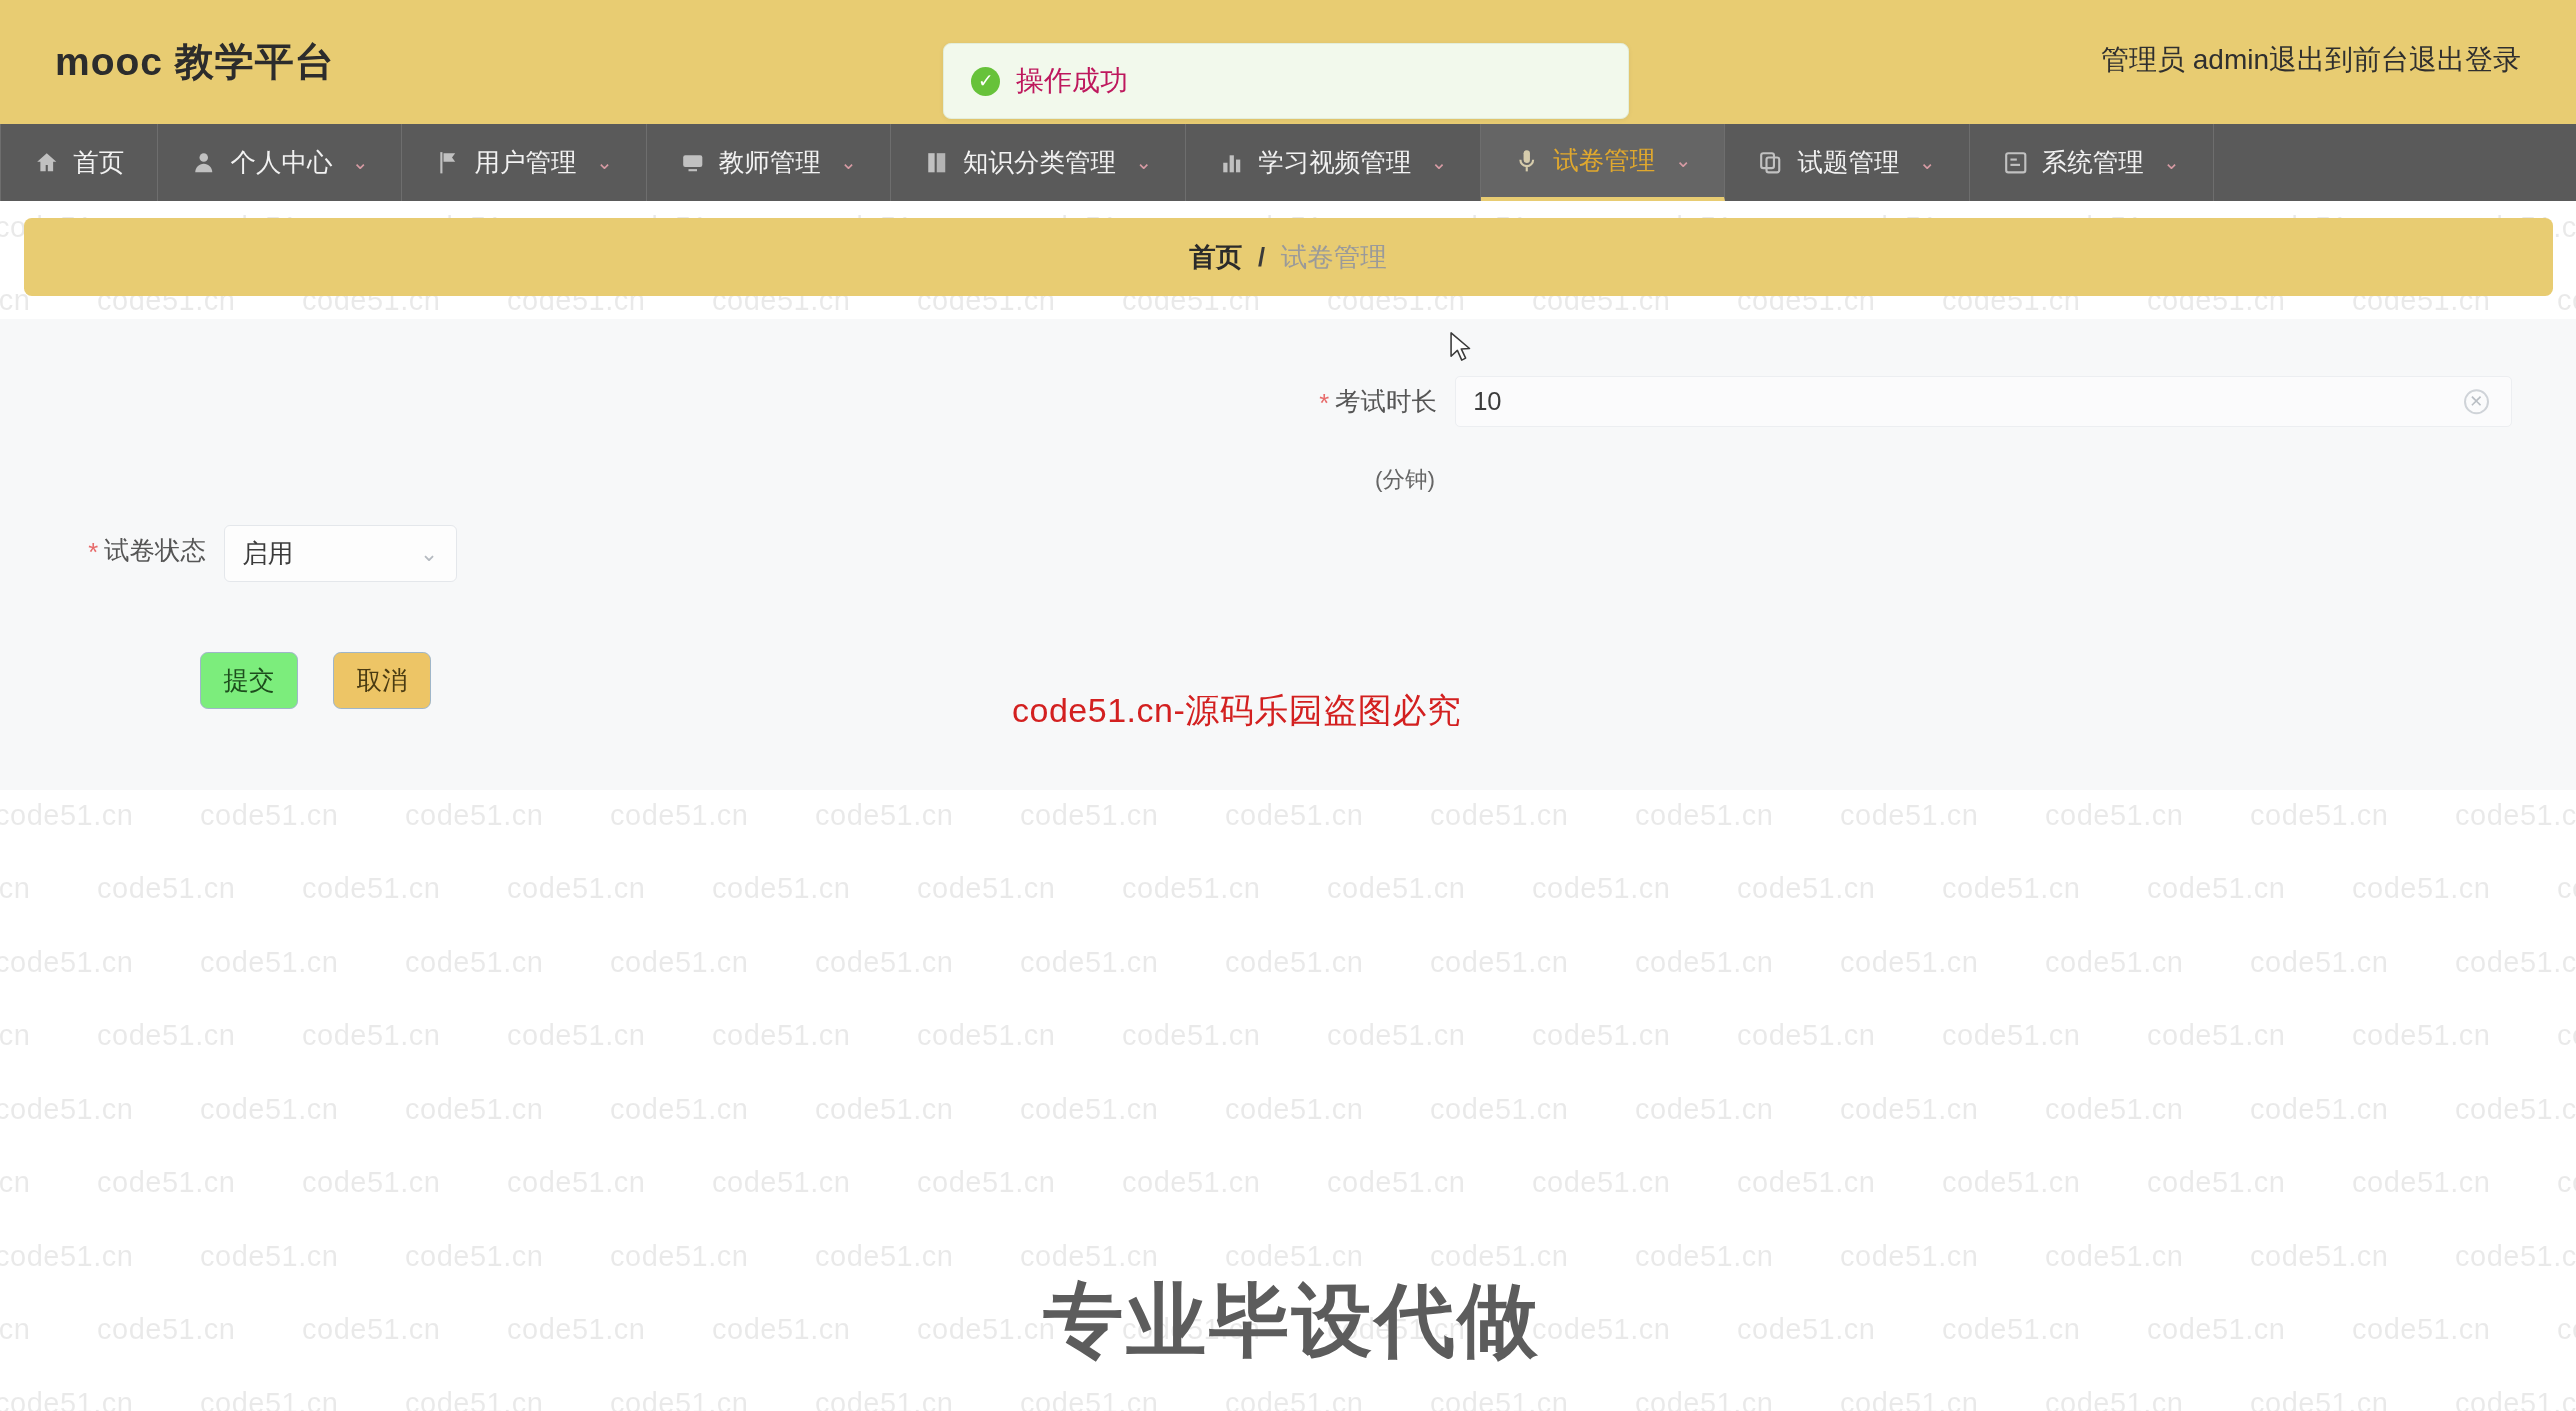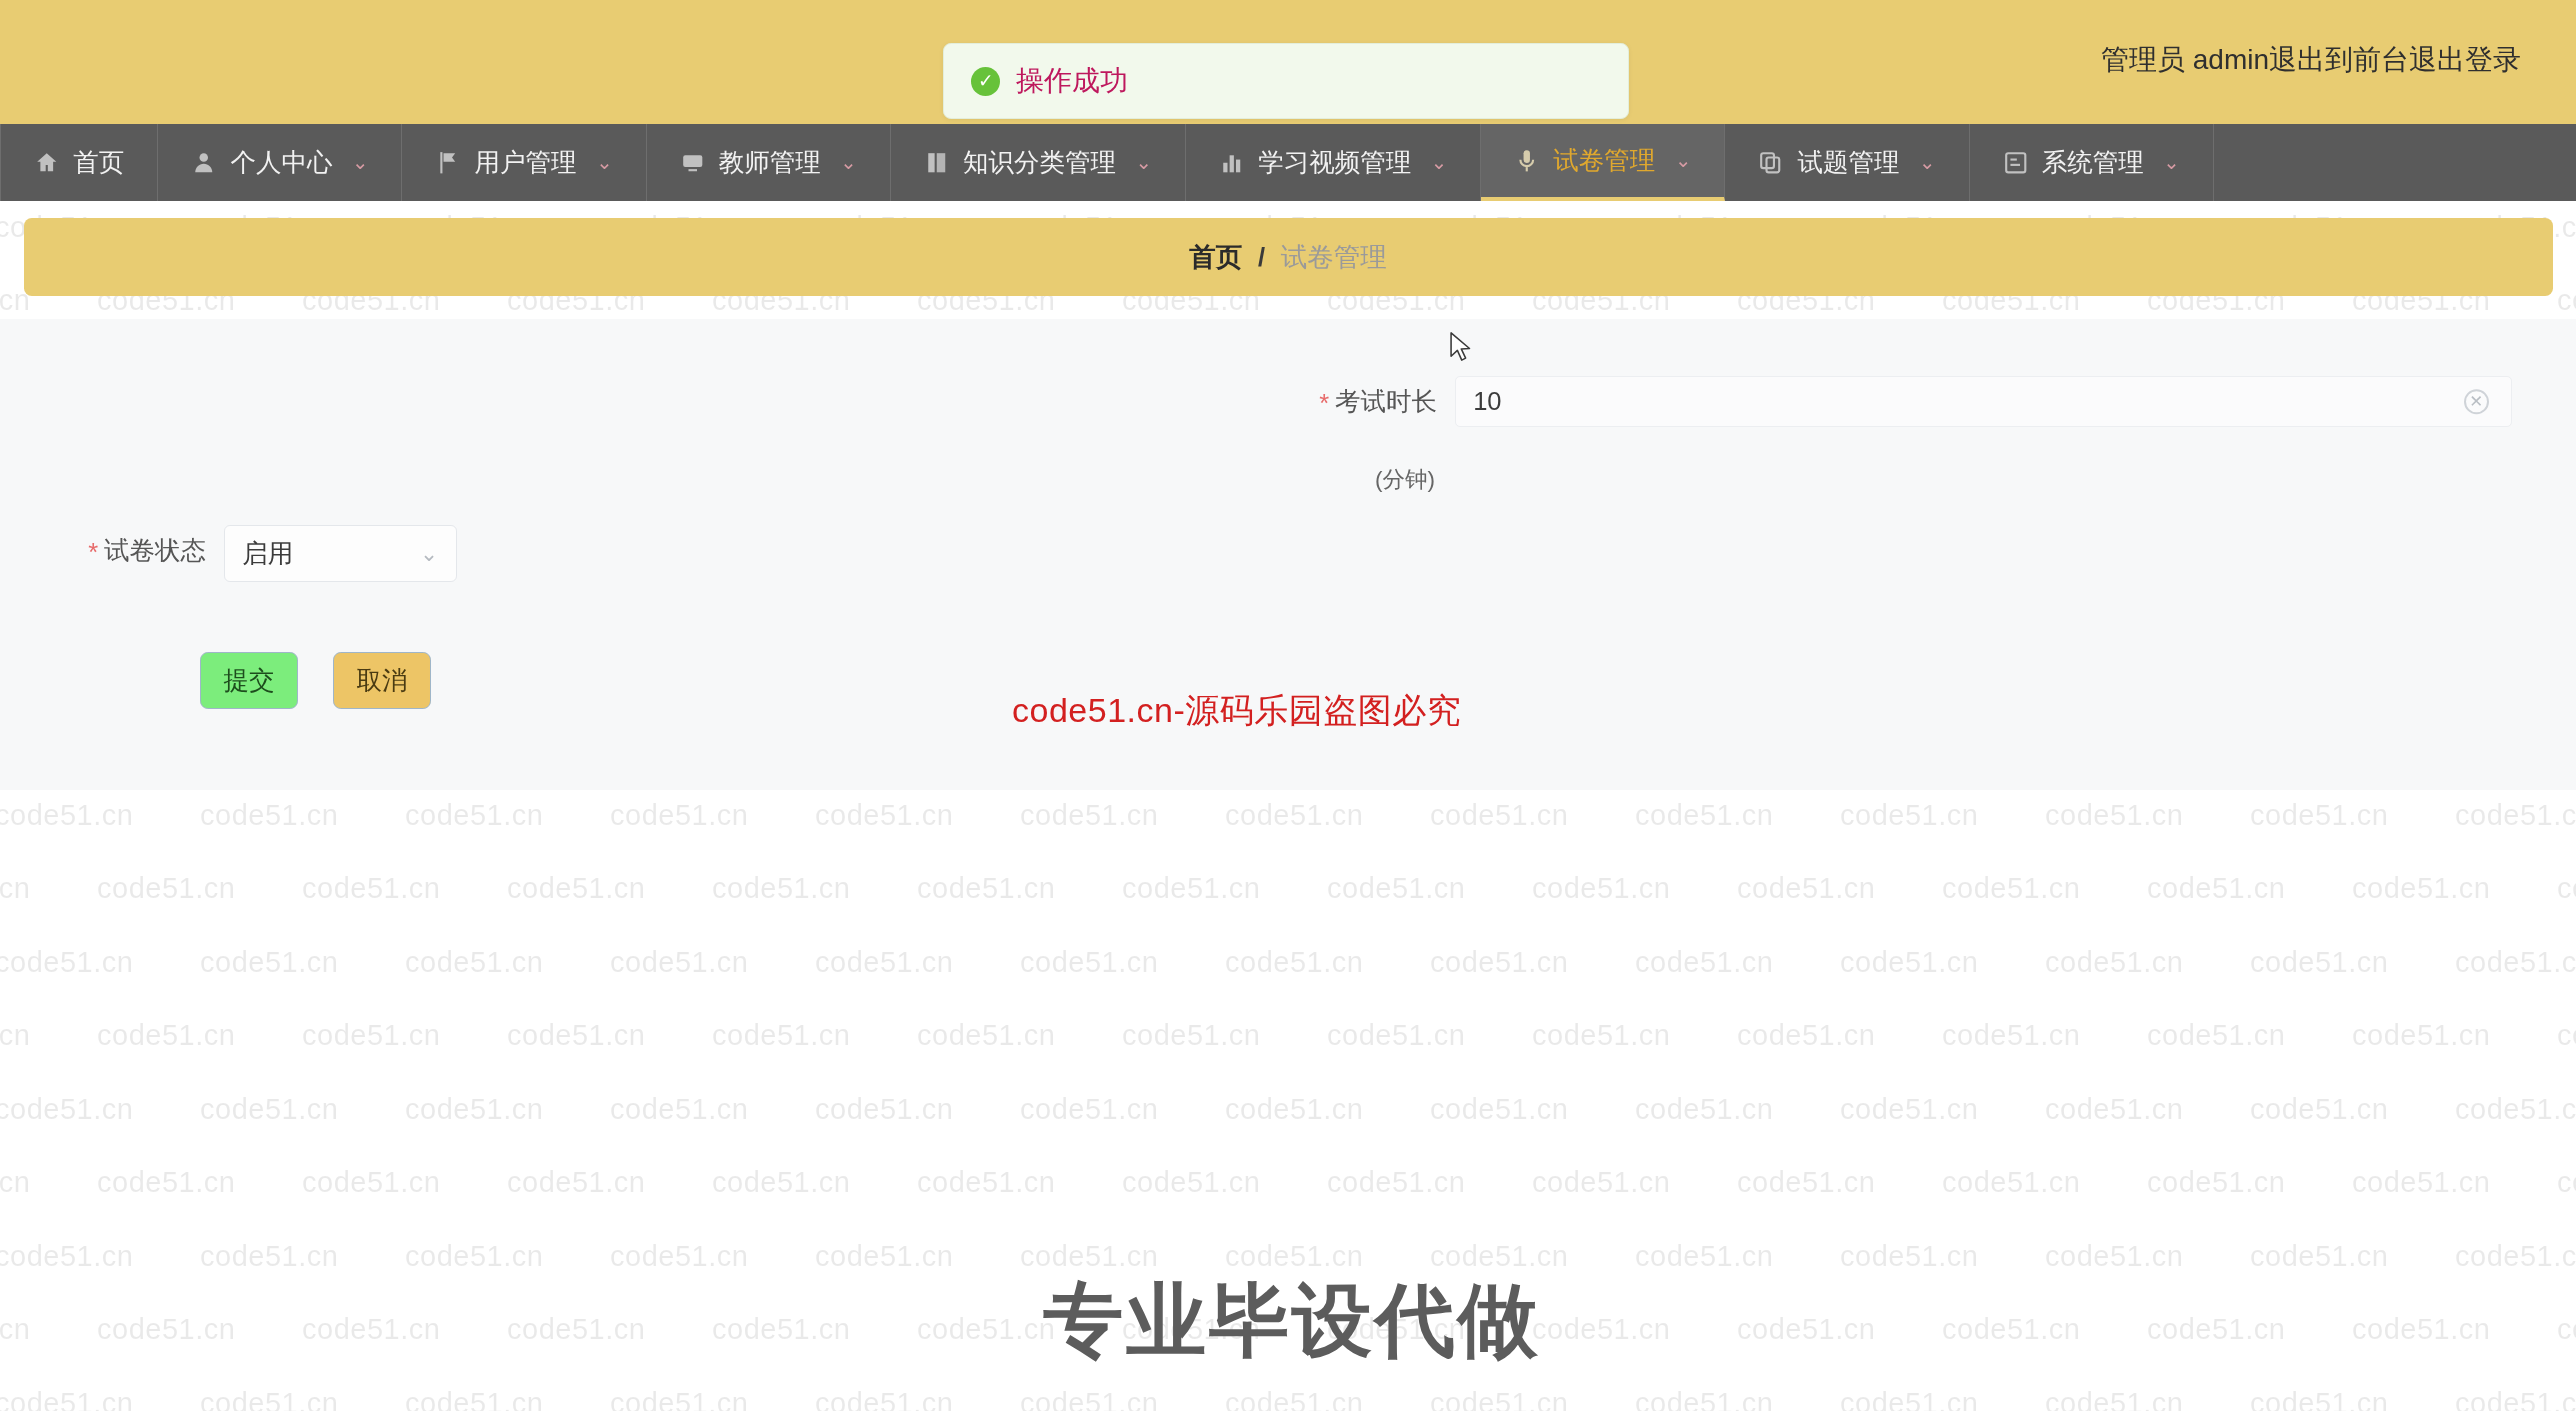--- a/index.html
+++ b/index.html
@@ -300,20 +300,21 @@
     <div class="wm-row" style="top: 946px; left: -4.9px;"><span>code51.cn</span><span>code51.cn</span><span>code51.cn</span><span>code51.cn</span><span>code51.cn</span><span>code51.cn</span><span>code51.cn</span><span>code51.cn</span><span>code51.cn</span><span>code51.cn</span><span>code51.cn</span><span>code51.cn</span><span>code51.cn</span></div>
     <div class="wm-row" style="top: 1019px; left: -108px;"><span>code51.cn</span><span>code51.cn</span><span>code51.cn</span><span>code51.cn</span><span>code51.cn</span><span>code51.cn</span><span>code51.cn</span><span>code51.cn</span><span>code51.cn</span><span>code51.cn</span><span>code51.cn</span><span>code51.cn</span><span>code51.cn</span><span>code51.cn</span></div>
     <div class="wm-row" style="top: 1093px; left: -4.9px;"><span>code51.cn</span><span>code51.cn</span><span>code51.cn</span><span>code51.cn</span><span>code51.cn</span><span>code51.cn</span><span>code51.cn</span><span>code51.cn</span><span>code51.cn</span><span>code51.cn</span><span>code51.cn</span><span>code51.cn</span><span>code51.cn</span></div>
     <div class="wm-row" style="top: 1166px; left: -108px;"><span>code51.cn</span><span>code51.cn</span><span>code51.cn</span><span>code51.cn</span><span>code51.cn</span><span>code51.cn</span><span>code51.cn</span><span>code51.cn</span><span>code51.cn</span><span>code51.cn</span><span>code51.cn</span><span>code51.cn</span><span>code51.cn</span><span>code51.cn</span></div>
     <div class="wm-row" style="top: 1240px; left: -4.9px;"><span>code51.cn</span><span>code51.cn</span><span>code51.cn</span><span>code51.cn</span><span>code51.cn</span><span>code51.cn</span><span>code51.cn</span><span>code51.cn</span><span>code51.cn</span><span>code51.cn</span><span>code51.cn</span><span>code51.cn</span><span>code51.cn</span></div>
     <div class="wm-row" style="top: 1313px; left: -108px;"><span>code51.cn</span><span>code51.cn</span><span>code51.cn</span><span>code51.cn</span><span>code51.cn</span><span>code51.cn</span><span>code51.cn</span><span>code51.cn</span><span>code51.cn</span><span>code51.cn</span><span>code51.cn</span><span>code51.cn</span><span>code51.cn</span><span>code51.cn</span></div>
     <div class="wm-row" style="top: 1387px; left: -4.9px;"><span>code51.cn</span><span>code51.cn</span><span>code51.cn</span><span>code51.cn</span><span>code51.cn</span><span>code51.cn</span><span>code51.cn</span><span>code51.cn</span><span>code51.cn</span><span>code51.cn</span><span>code51.cn</span><span>code51.cn</span><span>code51.cn</span></div>
   </div>
 
 <div id="header">
+  <div id="brand">mooc 教学平台</div>
   <div id="header-right">
     <div class="hdr-link">管理员 admin</div>
     <div class="hdr-link">退出到前台</div>
     <div class="hdr-link">退出登录</div>
   </div>
 </div>
 
 <div id="nav">
 
   <div class="nav-item">

